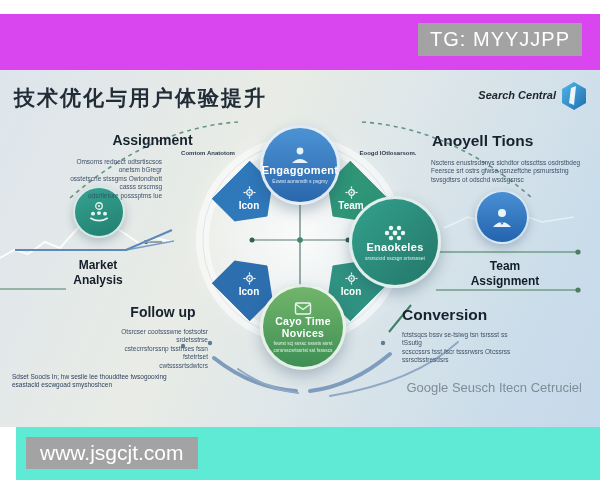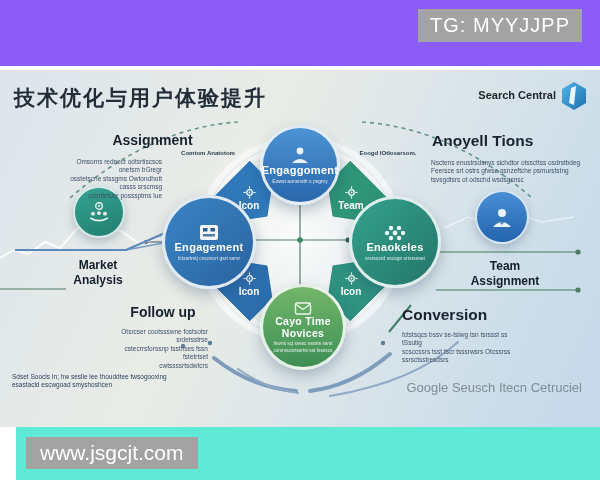--- a/index.html
+++ b/index.html
@@ -1,39 +1,39 @@
 <!DOCTYPE html>
 <html><head>
 <meta charset="utf-8">
 <style>
   * { margin:0; padding:0; box-sizing:border-box; }
   html,body { width:600px; font-family:"Liberation Sans", sans-serif; }
   .frame { position:relative; width:600px; height:480px; background:#ffffff; overflow:hidden; }
 
   
-  .band-top { position:absolute; left:0; top:0; width:600px; height:66px; background:#8b5cf6; }
+  .band-top { position:absolute; left:0; top:14px; width:600px; height:66px; background:#d946ef; }
   .tg-box { position:absolute; right:18px; top:9px; background:#a3a3a3; color:#fff;
             font-size:20px; padding:5px 12px; letter-spacing:1px; }
   .band-bottom { position:absolute; left:16px; top:427px; width:600px; height:53px; background:#5eead4; }
   .url-box { position:absolute; left:10px; top:10px; background:#a3a3a3; color:#fff;
              font-size:21px; padding:4px 14px; }
 
   
   .poster { position:absolute; left:0; top:70px; width:600px; height:357px; overflow:hidden;
             background:
               radial-gradient(circle at 50% 47%, rgba(255,255,255,.85), rgba(255,255,255,0) 33%),
               linear-gradient(115deg, #dde5ec 0%, #e9ece6 38%, #dfe7e9 55%, #cbddea 85%, #c6d9ea 100%); }
 
   .title { position:absolute; left:14px; top:14px; font-size:21px; font-weight:bold;
            color:#222d38; letter-spacing:2px; }
 
   .brand { position:absolute; right:14px; top:12px; display:flex; align-items:center; gap:6px; }
   .brand-text { text-align:right; line-height:1.05; }
   .brand-l1 { font-size:17px; font-weight:bold; color:#1d232a; letter-spacing:.5px; }
-  .brand-l2 { font-size:11px; font-weight:bold; color:#20262c; }
+  .brand-l2 { font-size:11px; font-weight:bold; color:#20262c;font-style:italic; }
 
   svg.decor { position:absolute; left:0; top:0; z-index:1; }
 
   .big-ring { position:absolute; left:196px; top:66px; width:208px; height:208px;
               border-radius:50%; border:13px solid rgba(255,255,255,.55); z-index:1; }
 
   
   .tag { position:absolute; width:54px; height:52px; z-index:2; }
   .tag .shape { position:absolute; inset:0; clip-path:polygon(50% 100%,0 62%,0 0,100% 0,100% 62%);
                 box-shadow:0 2px 5px rgba(30,60,90,.3); }
@@ -201,30 +201,20 @@
 
     <div class="circle c-top">
       <svg width="22" height="18" viewBox="0 0 22 18">
         <circle cx="11" cy="5" r="3.4" fill="#e8f1fa"></circle>
         <path d="M3,17 Q11,9 19,17 Z" fill="#e8f1fa"></path>
       </svg>
       <div class="lbl">Engaggoment</div>
       <div class="sub">Eowst aonsnsth s psgmy</div>
     </div>
 
-    <div class="circle c-left">
-      <svg width="22" height="17" viewBox="0 0 22 17">
-        <rect x="2" y="1" width="18" height="15" rx="2" fill="#f2f6fb"></rect>
-        <rect x="5" y="4" width="4.5" height="3.5" fill="#2d5d8f"></rect>
-        <rect x="12.5" y="4" width="4.5" height="3.5" fill="#2d5d8f"></rect>
-        <rect x="5" y="10" width="12" height="2.5" fill="#2d5d8f" opacity="0.8"></rect>
-      </svg>
-      <div class="lbl">Engagement</div>
-      <div class="sub">fctssrtrstj cnconcrt gsrt ssrsr</div>
-    </div>
 
     <div class="circle c-right">
       <svg width="24" height="17" viewBox="0 0 24 17">
         <g fill="#eef6f3">
           <circle cx="8" cy="4" r="2.2"></circle>
             <circle cx="16" cy="4" r="2.2"></circle>
           <circle cx="4" cy="9" r="2.2"></circle>
             <circle cx="12" cy="9" r="2.4"></circle>
             <circle cx="20" cy="9" r="2.2"></circle>
           <circle cx="8" cy="14" r="2.2"></circle>

